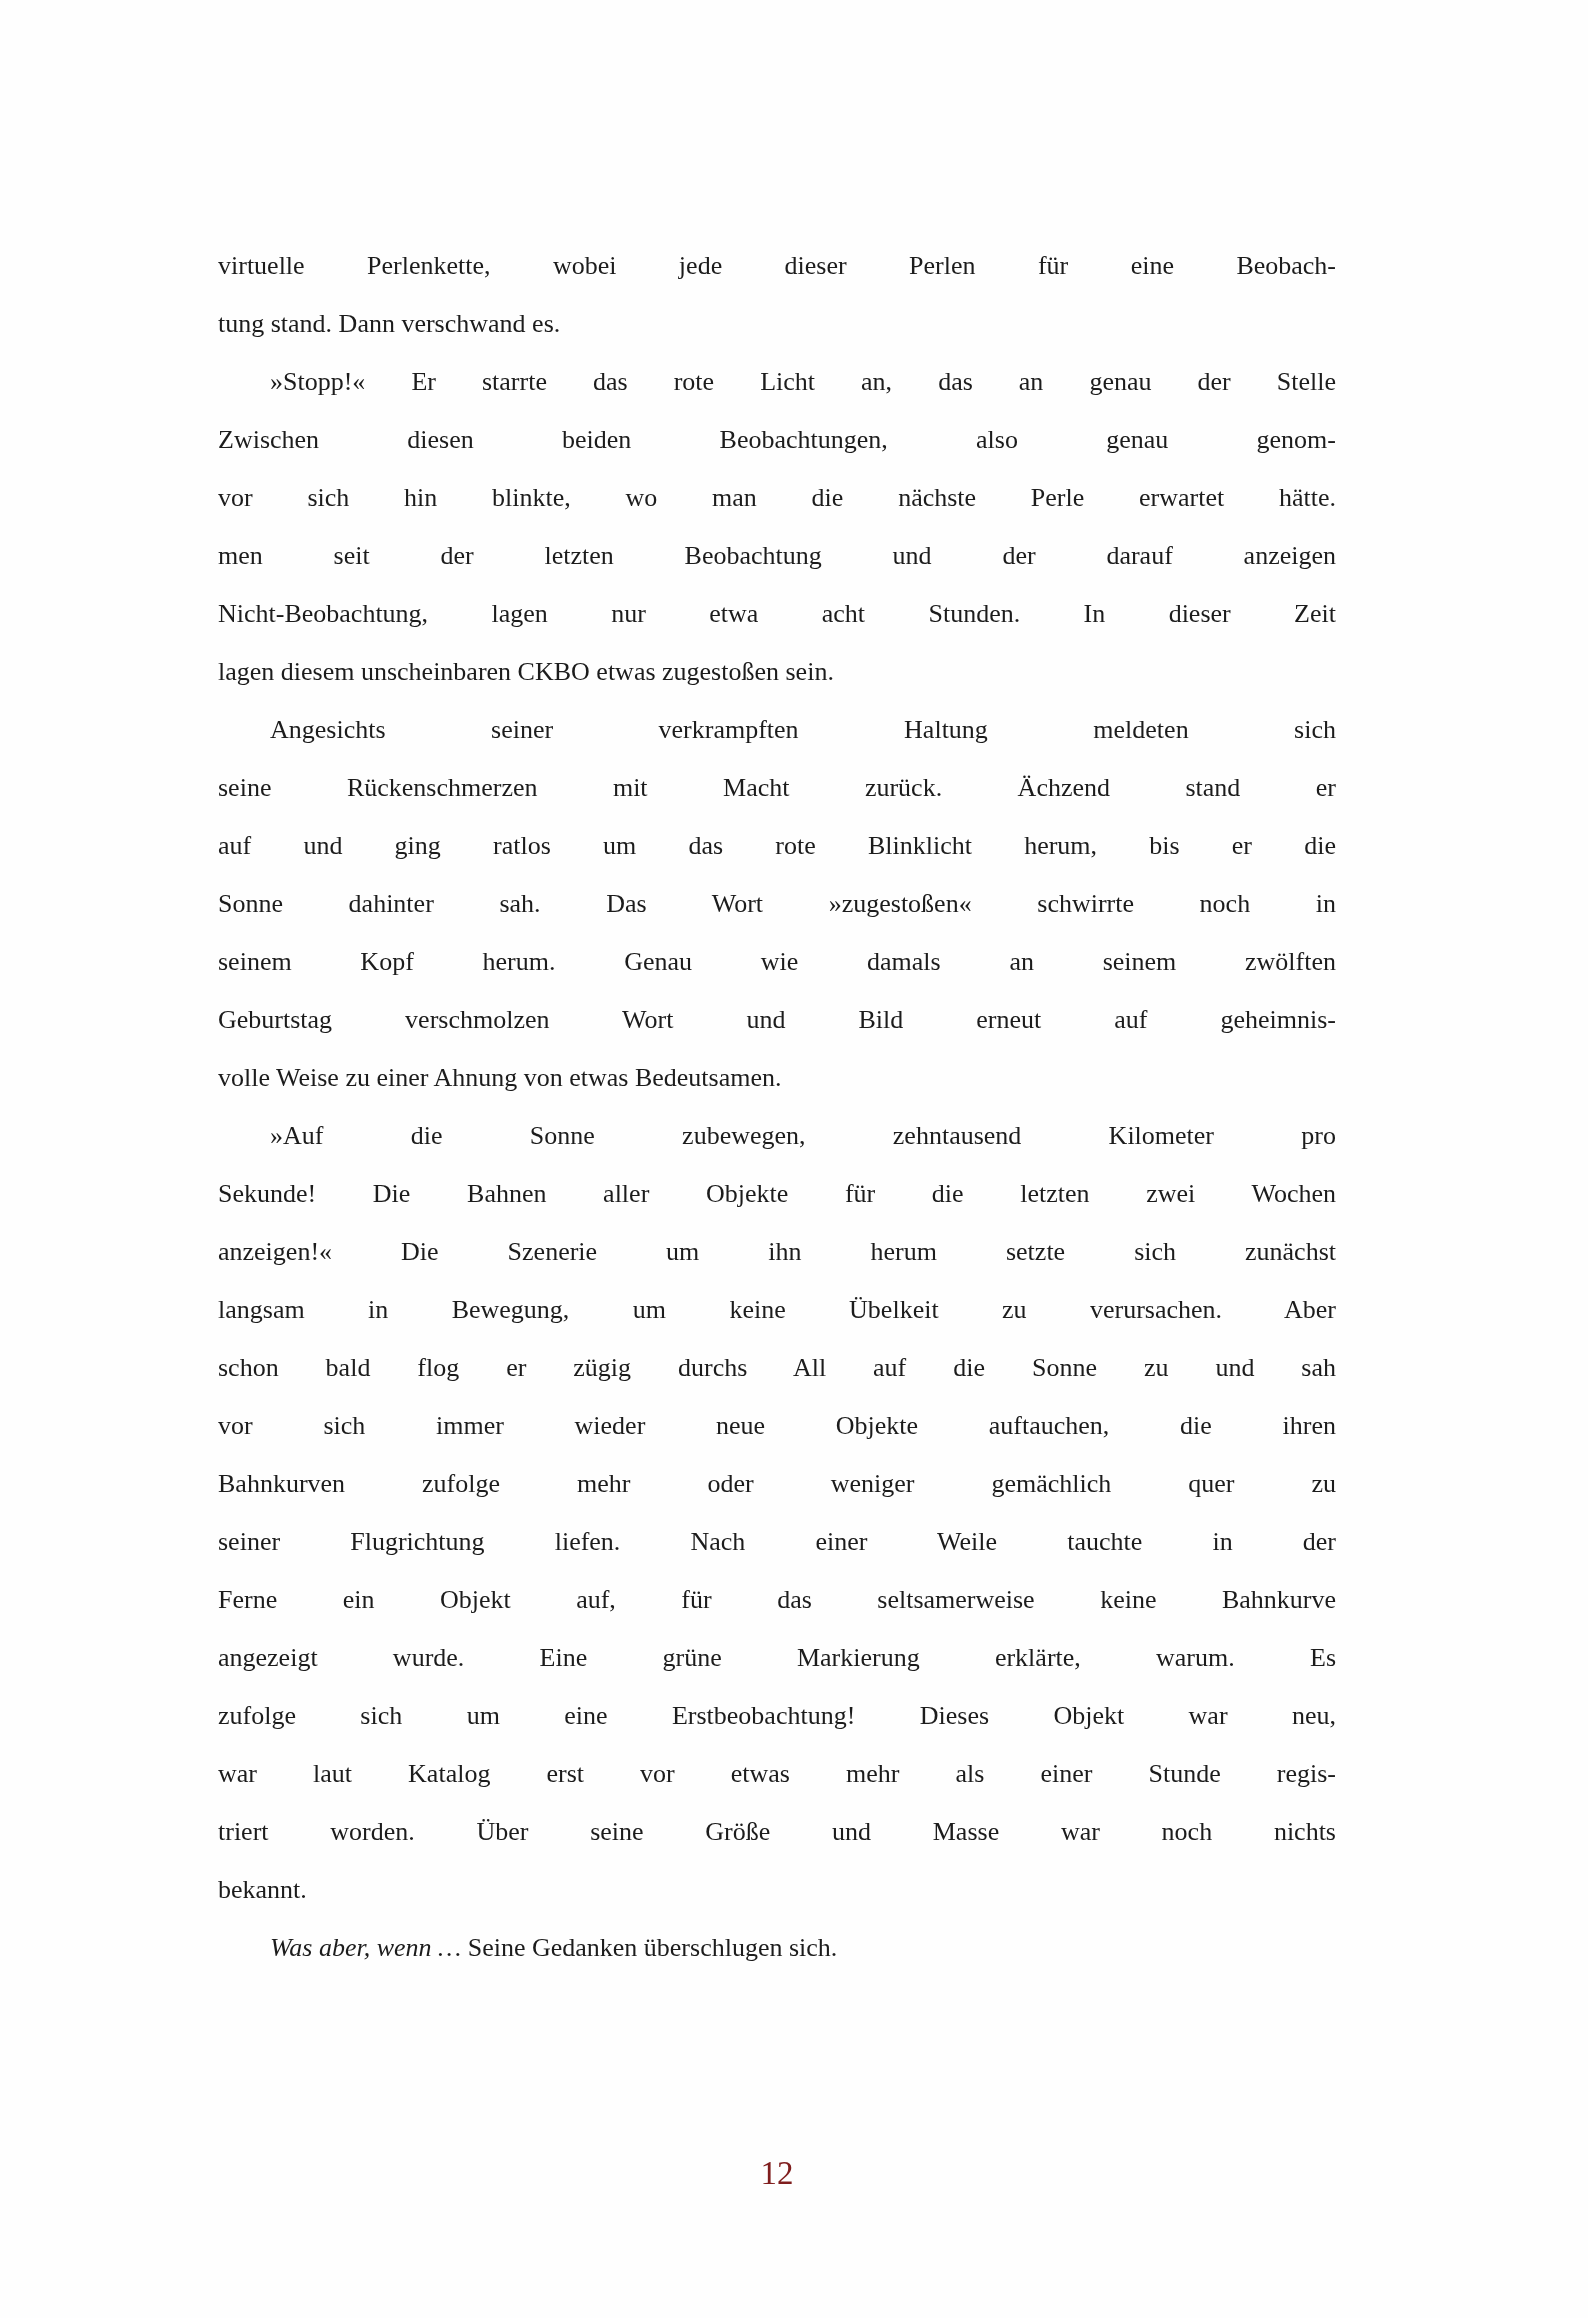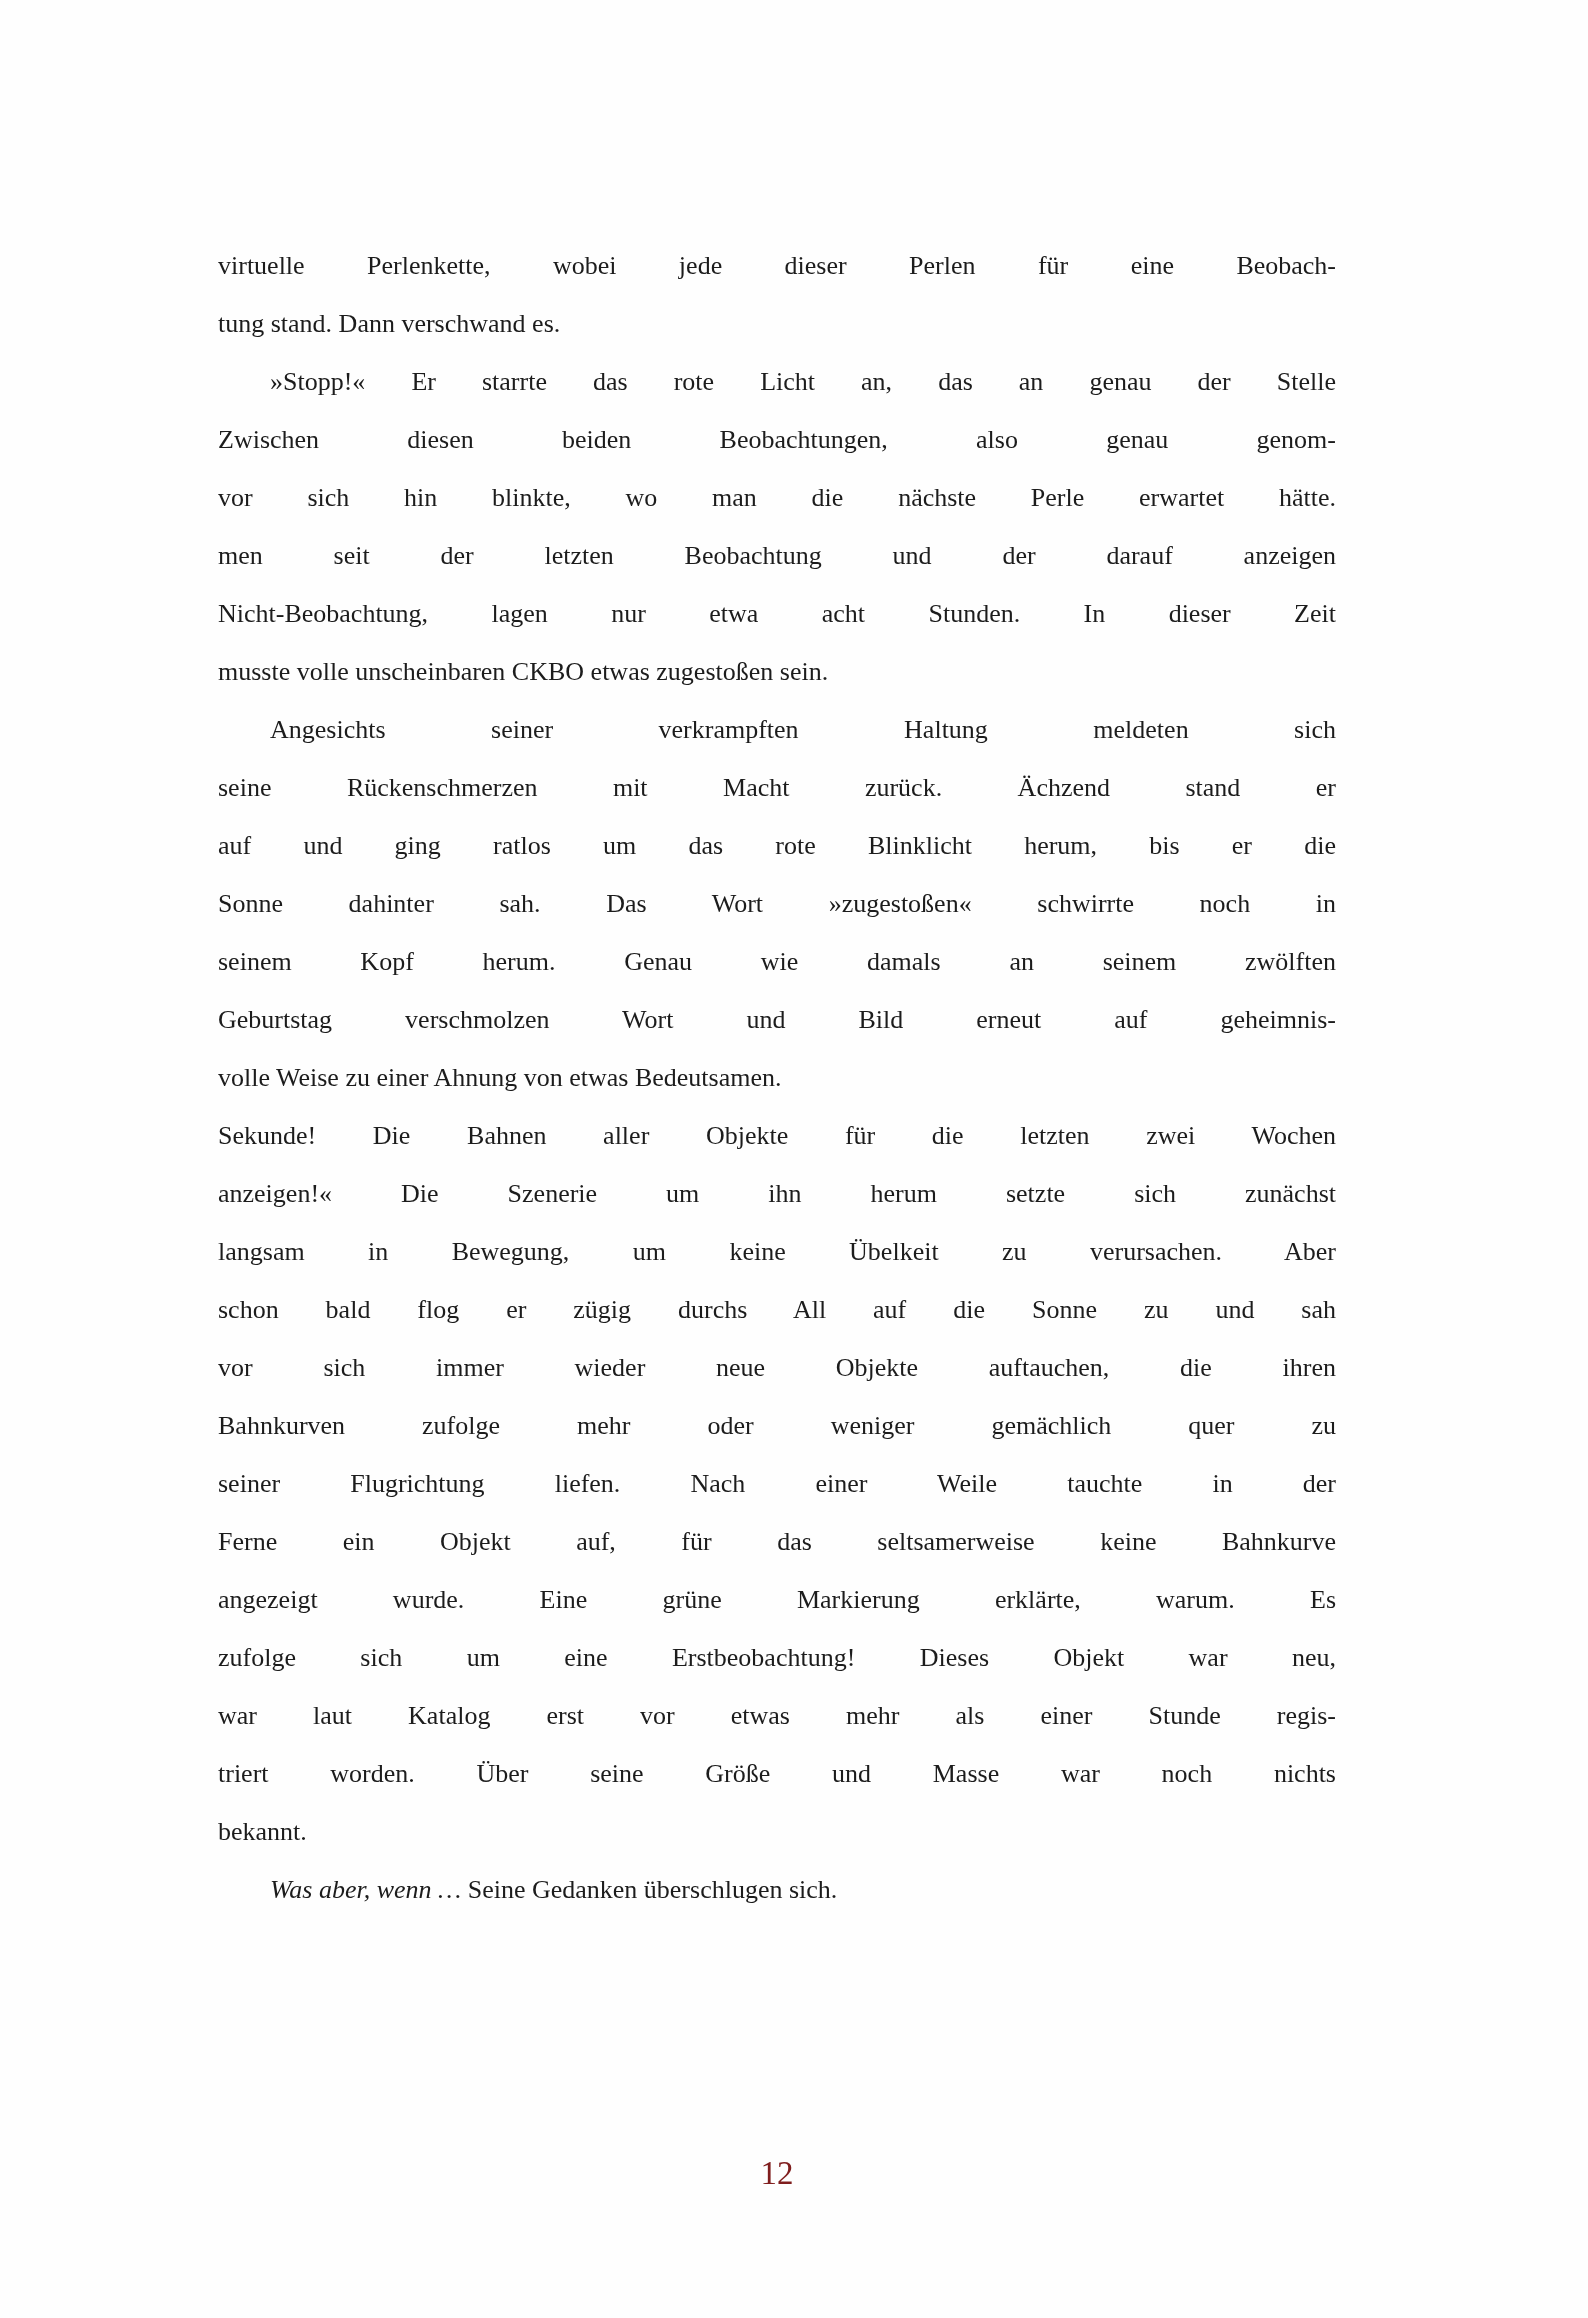--- a/index.html
+++ b/index.html
@@ -64,32 +64,33 @@
       <div class="para">
         <div class="line first"><span>virtuelle Perlenkette, wobei jede dieser Perlen für eine Beobach-</span></div>
         <div class="line last"><span>tung stand. Dann verschwand es.</span></div>
       </div>
       <div class="para indent">
         <div class="line first"><span>»Stopp!« Er starrte das rote Licht an, das an genau der Stelle</span></div>
         <div class="line"><span>Zwischen diesen beiden Beobachtungen, also genau genom-</span></div>
         <div class="line"><span>vor sich hin blinkte, wo man die nächste Perle erwartet hätte.</span></div>
         <div class="line"><span>men seit der letzten Beobachtung und der darauf anzeigen</span></div>
         <div class="line"><span>Nicht-Beobachtung, lagen nur etwa acht Stunden. In dieser Zeit</span></div>
-        <div class="line last"><span>musste volle unscheinbaren CKBO etwas zugestoßen sein.</span></div>
+        <div class="line last"><span>lagen diesem unscheinbaren CKBO etwas zugestoßen sein.</span></div>
       </div>
       <div class="para indent">
         <div class="line first"><span>Angesichts seiner verkrampften Haltung meldeten sich</span></div>
         <div class="line"><span>seine Rückenschmerzen mit Macht zurück. Ächzend stand er</span></div>
         <div class="line"><span>auf und ging ratlos um das rote Blinklicht herum, bis er die</span></div>
         <div class="line"><span>Sonne dahinter sah. Das Wort »zugestoßen« schwirrte noch in</span></div>
         <div class="line"><span>seinem Kopf herum. Genau wie damals an seinem zwölften</span></div>
         <div class="line"><span>Geburtstag verschmolzen Wort und Bild erneut auf geheimnis-</span></div>
         <div class="line last"><span>volle Weise zu einer Ahnung von etwas Bedeutsamen.</span></div>
       </div>
       <div class="para indent">
+        <div class="line first"><span>»Auf die Sonne zubewegen, zehntausend Kilometer pro</span></div>
         <div class="line"><span>Sekunde! Die Bahnen aller Objekte für die letzten zwei Wochen</span></div>
         <div class="line"><span>anzeigen!« Die Szenerie um ihn herum setzte sich zunächst</span></div>
         <div class="line"><span>langsam in Bewegung, um keine Übelkeit zu verursachen. Aber</span></div>
         <div class="line"><span>schon bald flog er zügig durchs All auf die Sonne zu und sah</span></div>
         <div class="line"><span>vor sich immer wieder neue Objekte auftauchen, die ihren</span></div>
         <div class="line"><span>Bahnkurven zufolge mehr oder weniger gemächlich quer zu</span></div>
         <div class="line"><span>seiner Flugrichtung liefen. Nach einer Weile tauchte in der</span></div>
         <div class="line"><span>Ferne ein Objekt auf, für das seltsamerweise keine Bahnkurve</span></div>
         <div class="line"><span>angezeigt wurde. Eine grüne Markierung erklärte, warum. Es</span></div>
         <div class="line"><span>zufolge sich um eine Erstbeobachtung! Dieses Objekt war neu,</span></div>

